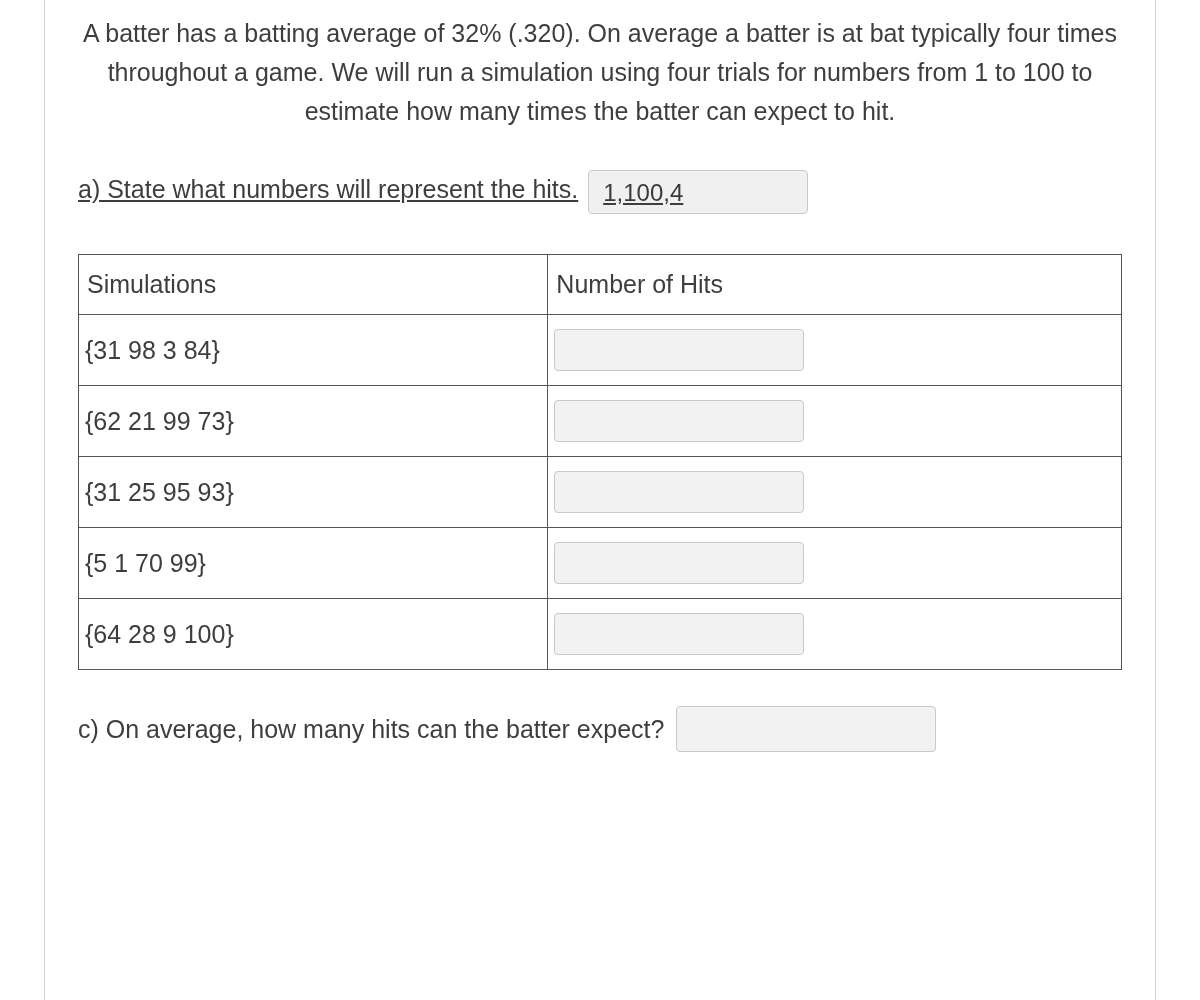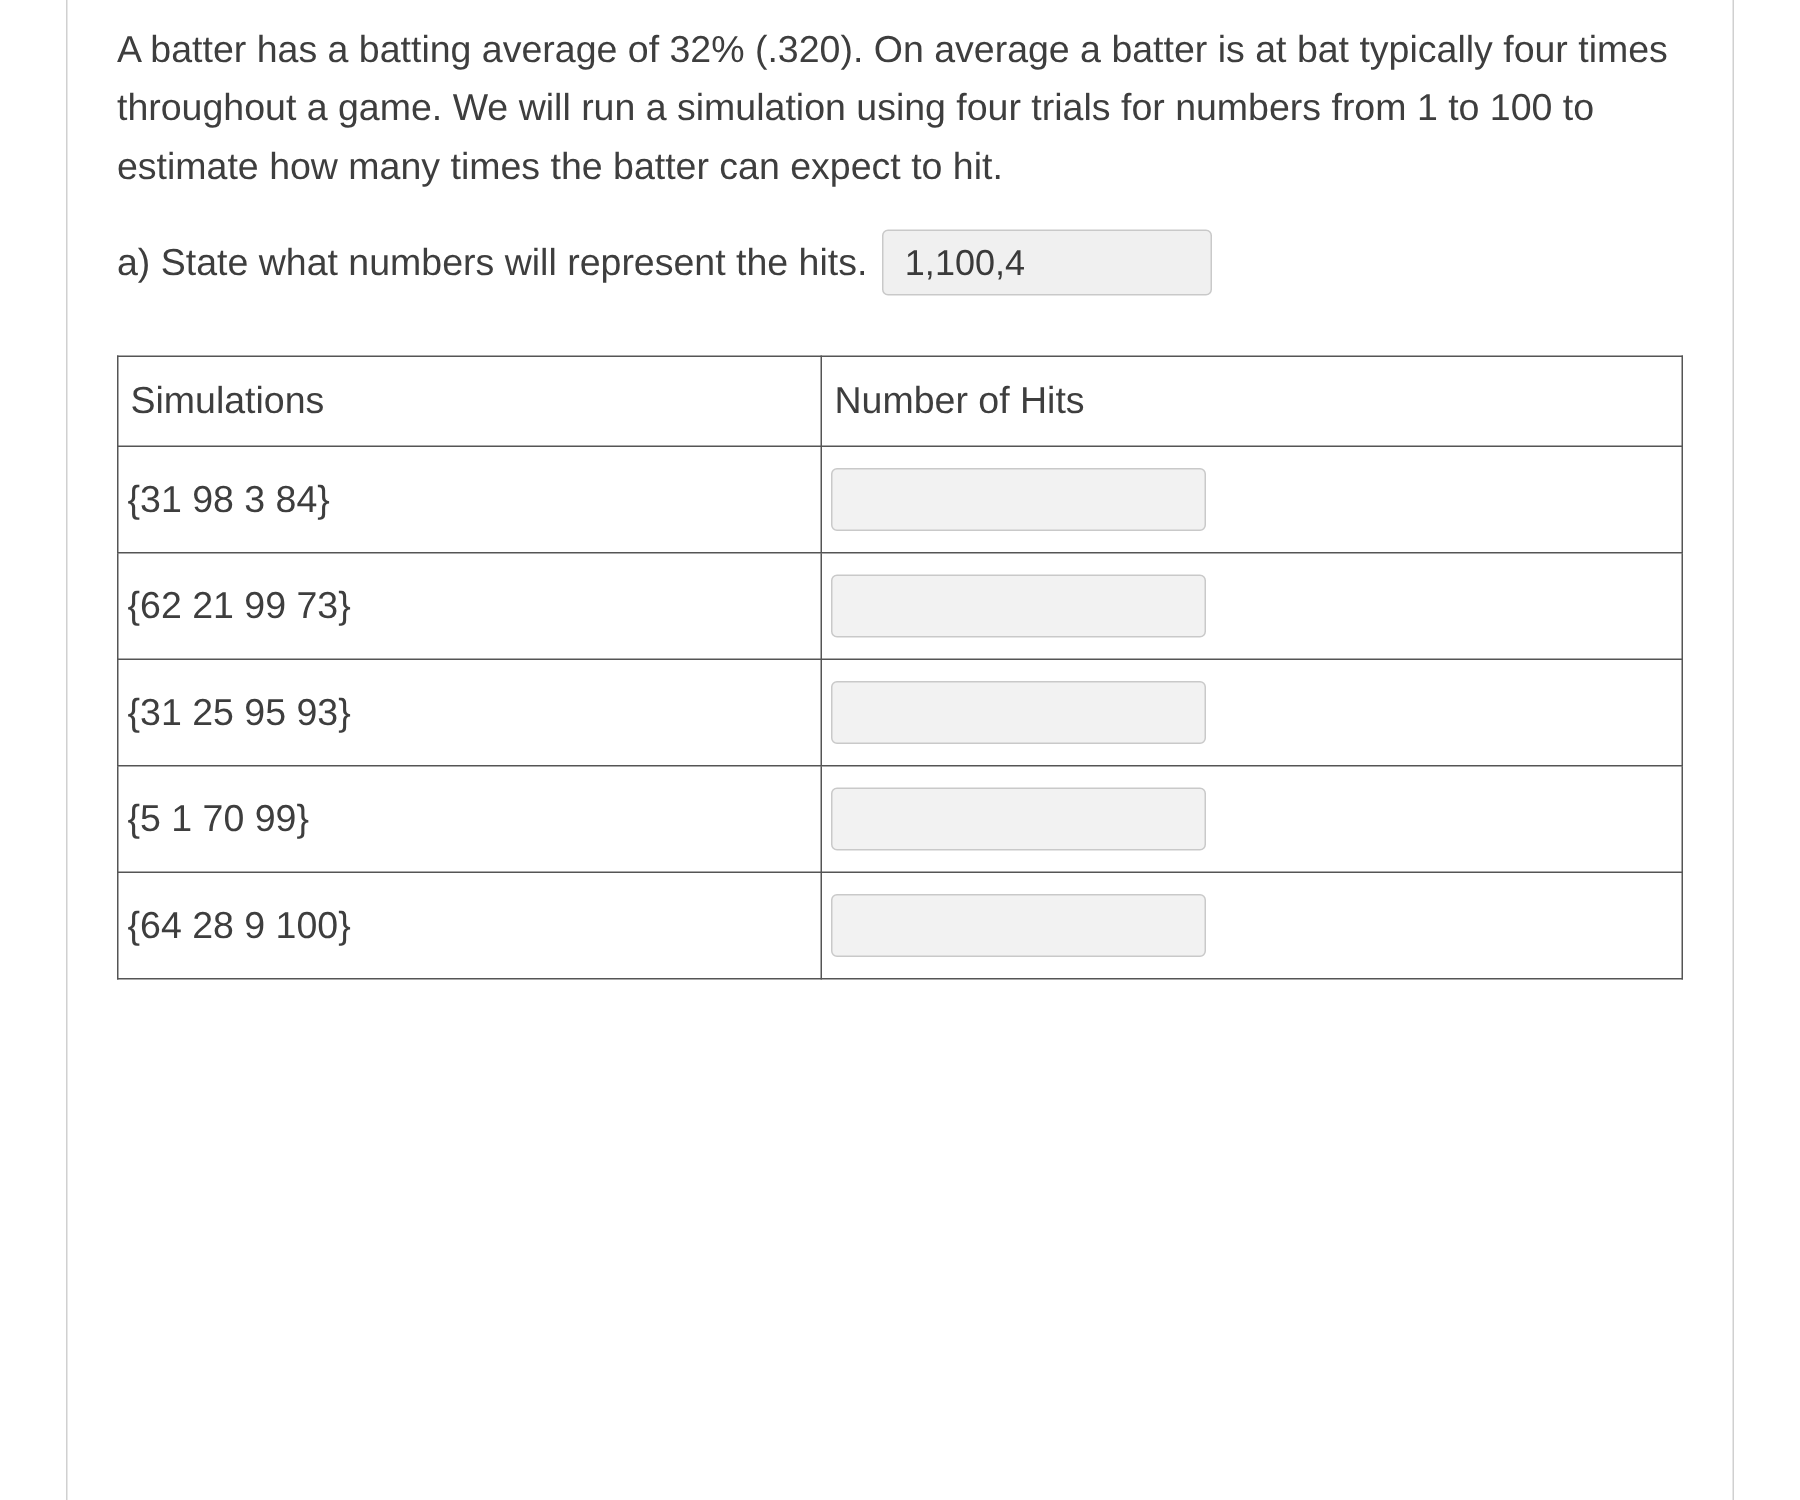--- a/index.html
+++ b/index.html
@@ -36,27 +36,29 @@
   .content {
     position: absolute;
     left: 78px;
     right: 78px;
     top: 14px;
     font-size: 25px;
     line-height: 1.55;
     color: #3e3e3e;
   }
   .problem-text {
-    margin-bottom: 23px;
+    margin-bottom: 40px;
+    text-align: center;
   }
   .part-a-row {
     display: flex;
-    align-items: center;
+    align-items: flex-start;
     gap: 10px;
     margin-bottom: 40px;
+    text-decoration: underline;
   }
   .input-box {
     background: #f0f0f0;
     border: 1px solid #c9c9c9;
     border-radius: 4px;
     padding: 8px 14px;
     font-size: 24px;
     font-family: inherit;
     font-weight: 300;
     color: #3a3a3a;
@@ -164,15 +166,19 @@
         </tr>
         <tr>
           <td class="sim-col">{64 28 9 100}</td>
           <td class="hits-col">
             <div class="hits-input"></div>
           </td>
         </tr>
       </tbody>
     </table>
 
+    <div class="part-c-row">
+      <span>c) On average, how many hits can the batter expect?</span>
+      <span class="part-c-input"></span>
+    </div>
 
   </div>
 </div>
 
 </body></html>

